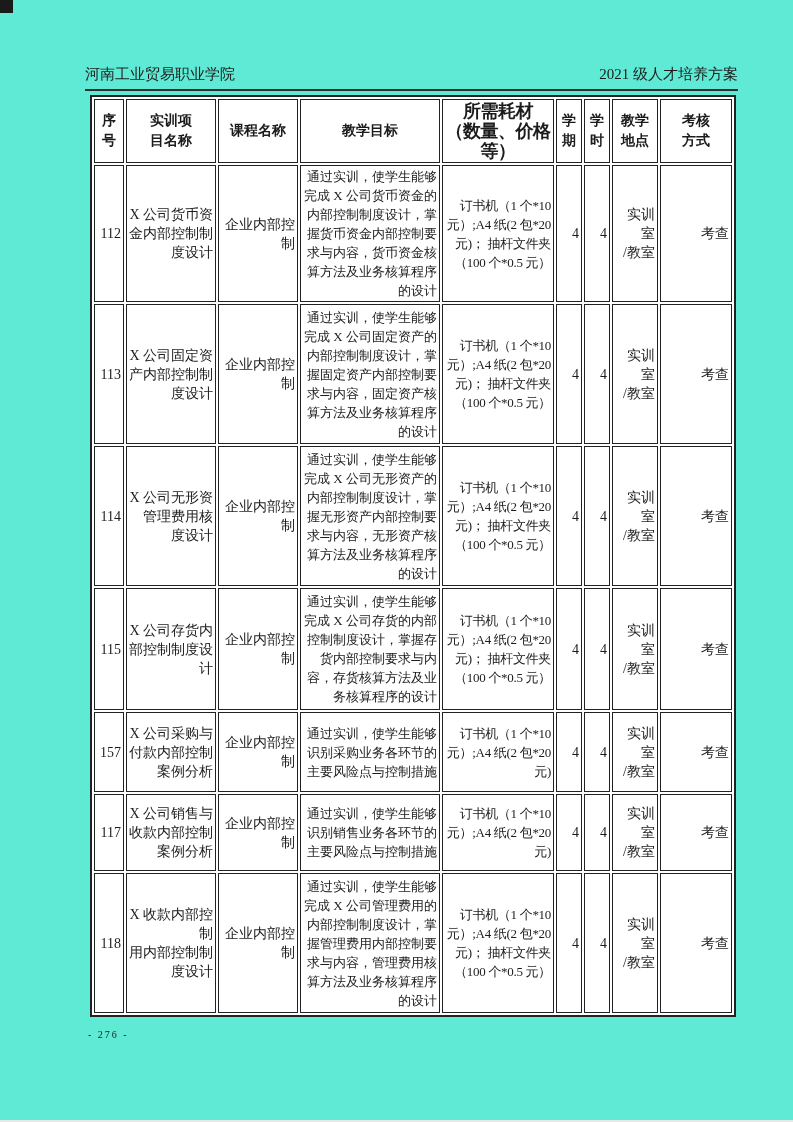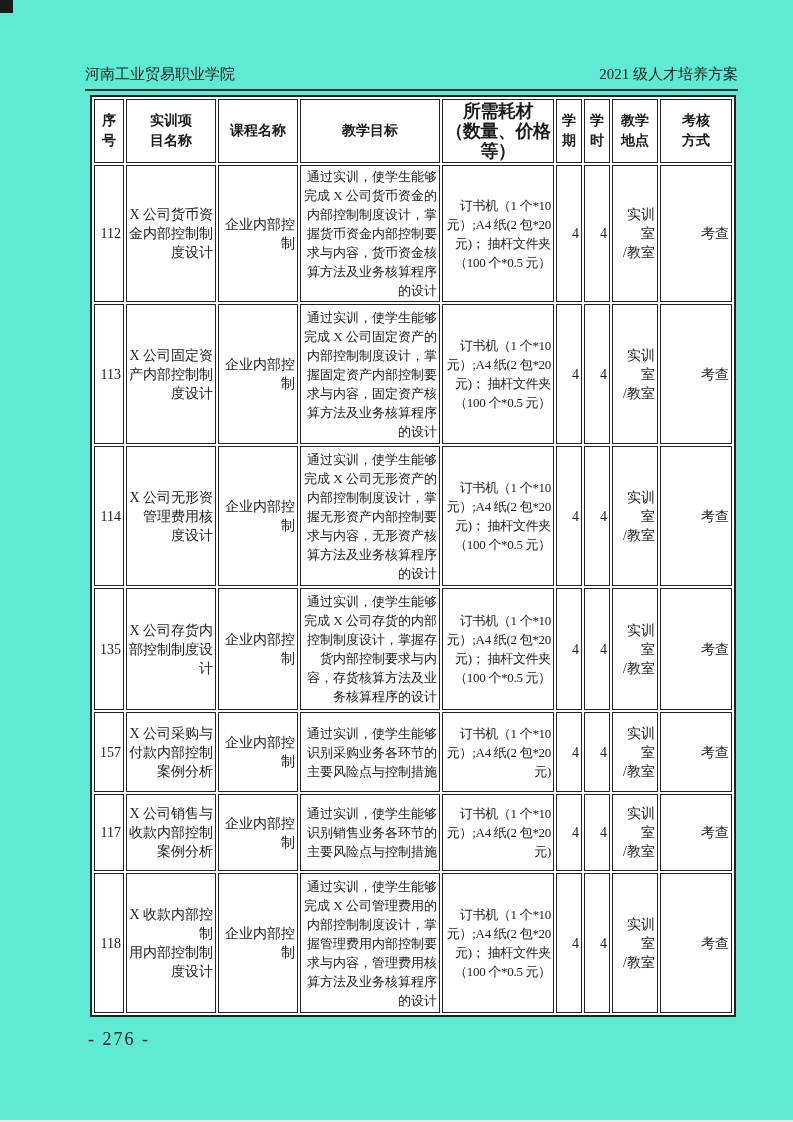--- a/index.html
+++ b/index.html
@@ -72,21 +72,21 @@
   tbody tr:nth-child(2) td { height: 140px; }
   tbody tr:nth-child(3) td { height: 140px; }
   tbody tr:nth-child(4) td { height: 122px; }
   tbody tr:nth-child(5) td { height: 80px;  }
   tbody tr:nth-child(6) td { height: 77px;  }
   tbody tr:nth-child(7) td { height: 140px; }
   .page-number {
     position: absolute;
     left: 88px;
     top: 1029px;
-    font-size: 18px;
+    font-size: 10px;
     letter-spacing: 2px;
   }
 </style>
 </head>
 <body>
 
 <div class="page">
 
   <div class="corner-mark"></div>
 
@@ -195,21 +195,21 @@
 元）;A4 纸(2 包*20
 元)； 抽杆文件夹
 （100 个*0.5 元）</td>
           <td class="cell-semester c-center">4</td>
           <td class="cell-hours c-center">4</td>
           <td class="cell-location c-left">实训室
 /教室</td>
           <td class="cell-assessment c-center">考查</td>
         </tr>
         <tr>
-          <td class="cell-index c-center">135</td>
+          <td class="cell-index c-center">115</td>
           <td class="cell-project c-left">X 公司存货内
 部控制制度设
 计</td>
           <td class="cell-course c-left">企业内部控
 制</td>
           <td class="cell-objective c-left">通过实训，使学生能够
 完成 X 公司存货的内部
 控制制度设计，掌握存
 货内部控制要求与内
 容，存货核算方法及业

